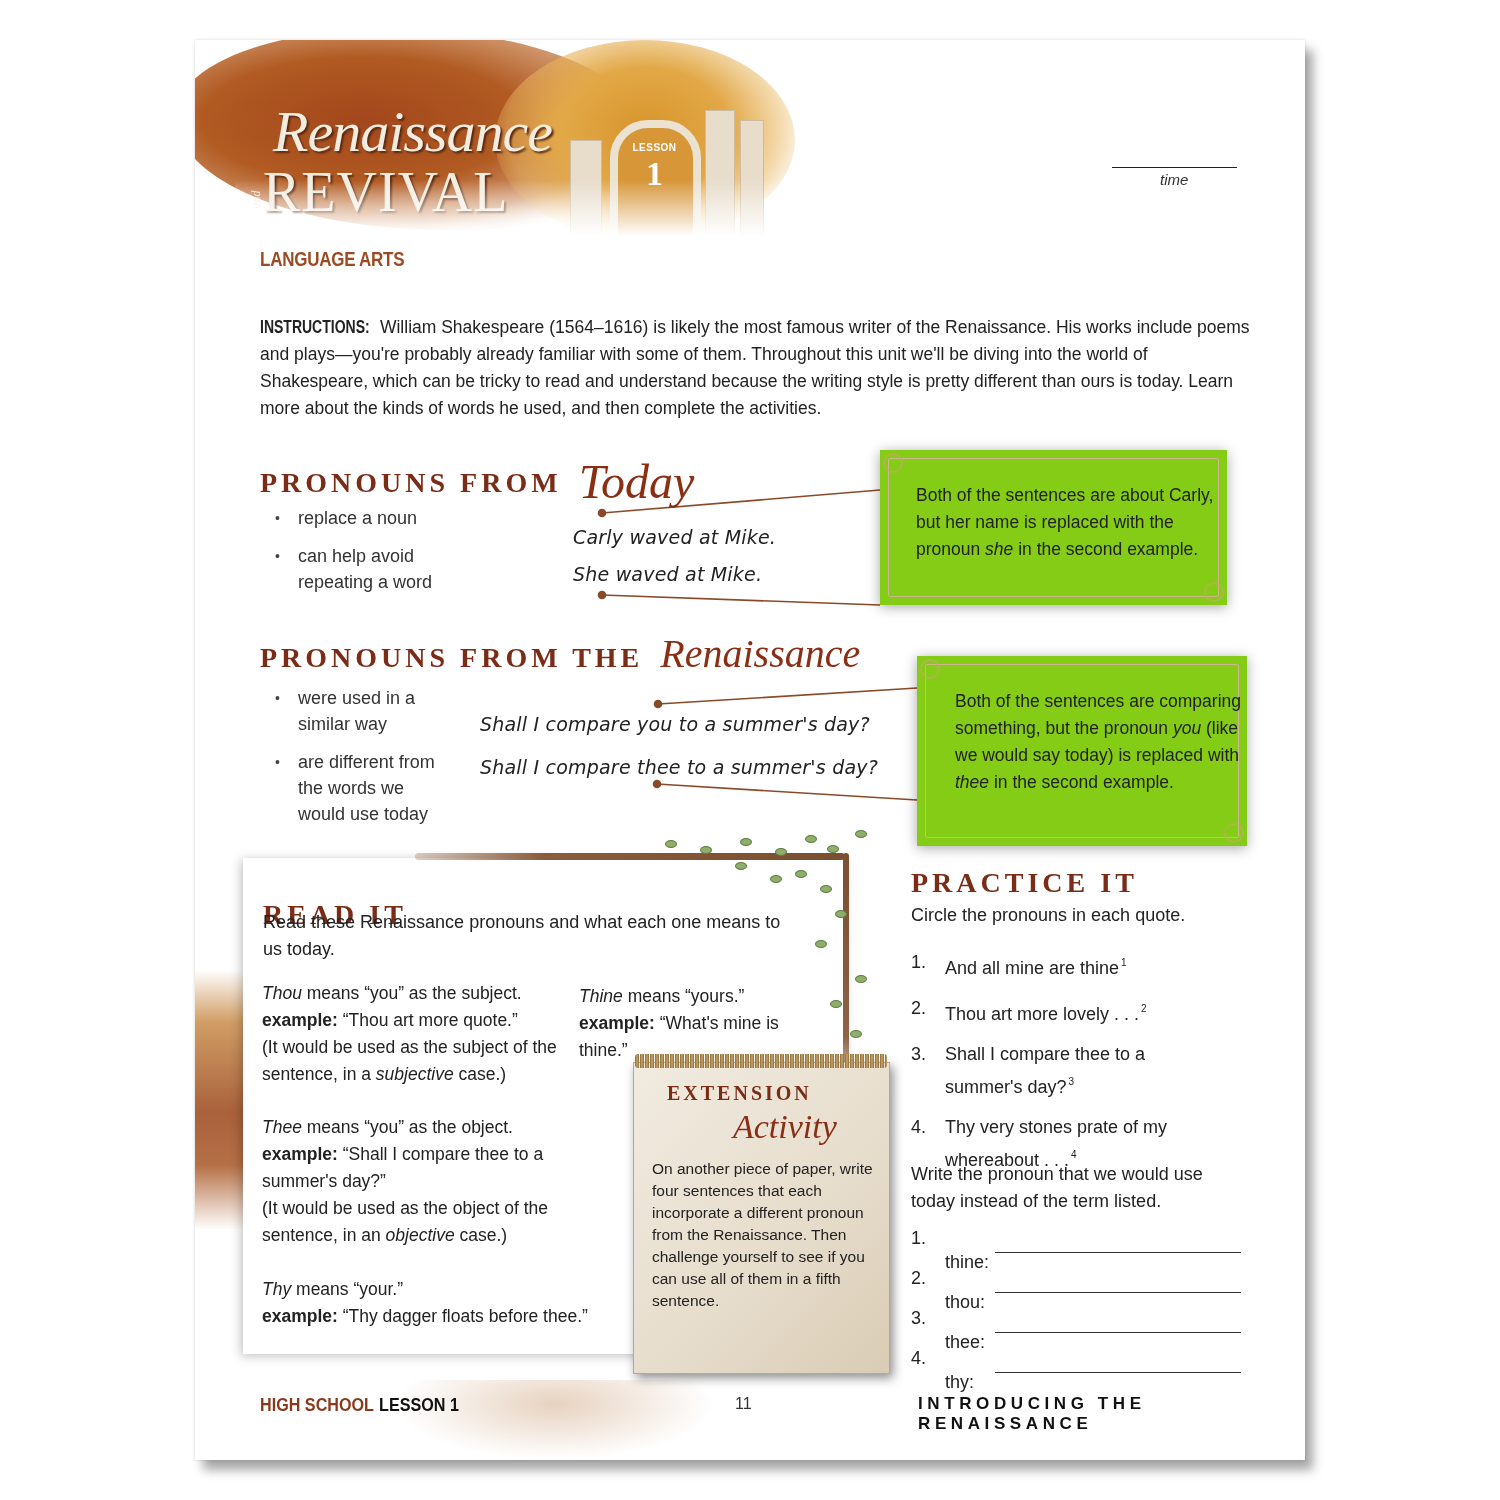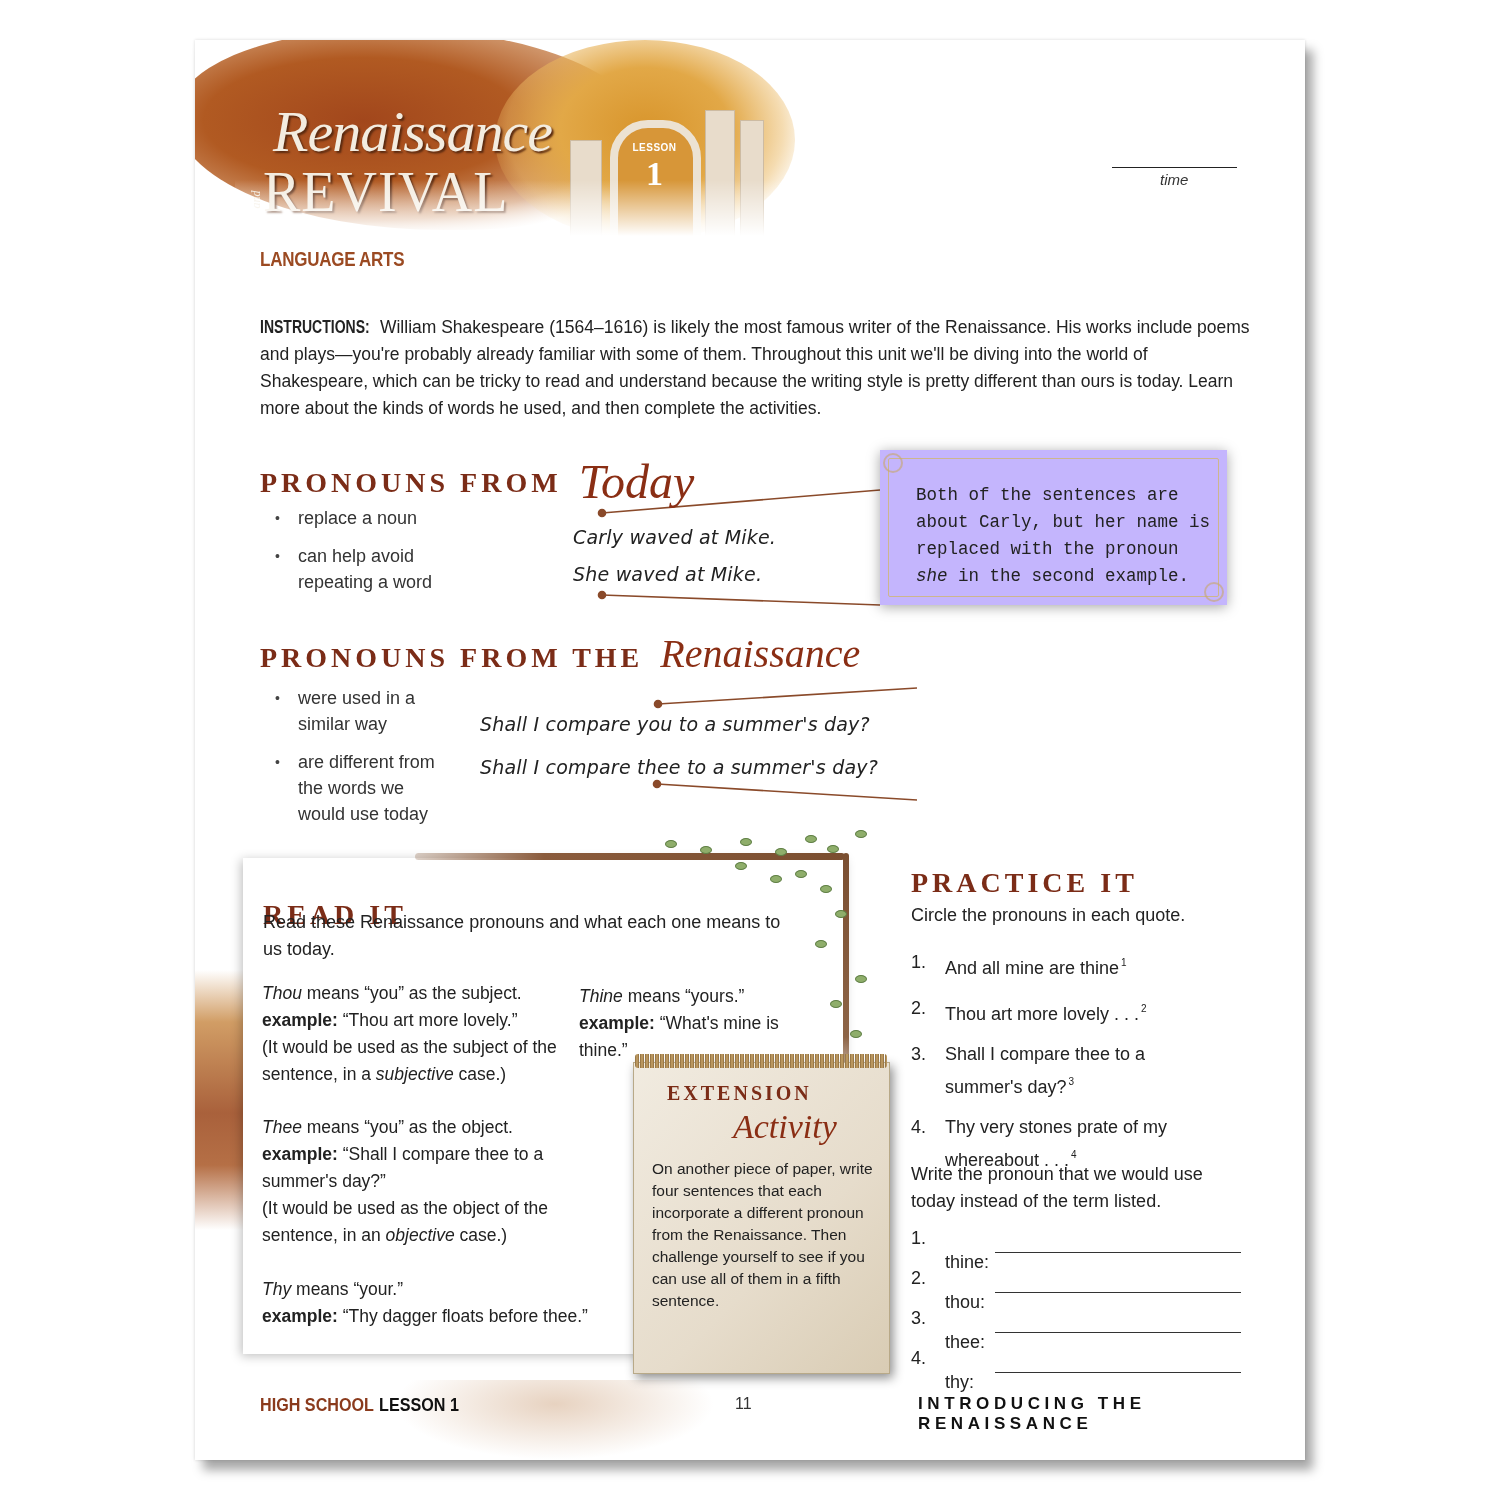--- a/index.html
+++ b/index.html
@@ -54,21 +54,21 @@
   ul.bul li::before { content:"•"; position:absolute; left:15px; top:0; font-size:14px; color:#444; }
   .bul-today { left:65px; top:465px; width:230px; }
   .bul-ren { left:65px; top:645px; width:200px; }
 
   .hand { font-family:"DejaVu Sans", sans-serif; font-style:italic; color:#222; font-size:19px; letter-spacing:0.2px; }
   .ex-today-1 { left:378px; top:486px; }
   .ex-today-2 { left:378px; top:523px; }
   .ex-ren-1 { left:285px; top:673px; font-size:19px; }
   .ex-ren-2 { left:285px; top:716px; font-size:19px; }
 
-  .note { background:#c4b5fd; box-shadow: 0 2px 12px rgba(0,0,0,0.35); font-family: Liberation Mono, monospace; }
+  .note { background:#84cc16; box-shadow: 0 2px 12px rgba(0,0,0,0.35); }
   .note-frame { position:absolute; inset:8px; border:1.5px solid #cdb68d; border-radius:2px; }
   .note-frame::before, .note-frame::after { content:""; position:absolute; width:16px; height:16px; border:2px solid #c8a76c; border-radius:50%; opacity:0.6; }
   .note-frame::before { left:-6px; top:-6px; }
   .note-frame::after { right:-6px; bottom:-6px; }
   .note-text { position:absolute; font-size:17.5px; line-height:27px; color:#222; }
   .note1 { left:685px; top:410px; width:347px; height:155px; }
   .note1 .note-text { left:36px; top:32px; width:300px; }
   .note2 { left:722px; top:616px; width:330px; height:190px; }
   .note2 .note-text { left:38px; top:32px; width:290px; }
 
@@ -193,20 +193,24 @@
       <li style="width:150px">are different from the words we would use today</li>
     </ul>
   </div>
   <div class="abs hdr h-ren">
     <span>PRONOUNS FROM THE</span>
     <span class="script">Renaissance</span>
   </div>
   <div class="abs hand ex-ren-1">Shall I compare you to a summer's day?</div>
   <div class="abs hand ex-ren-2">Shall I compare thee to a summer's day?</div>
 
+  <div class="abs note note2">
+    <div class="note-frame"></div>
+    <div class="note-text"><span>Both of the sentences are comparing something, but the pronoun </span><em>you</em><span> (like we would say today) is replaced with </span><em>thee</em><span> in the second example.</span></div>
+  </div>
 
   <div class="abs stain"></div>
   <div class="abs stain2"></div>
   <div class="abs readit"></div>
   <div class="abs vine-top"></div>
   <div class="abs vine-side"></div>
   <div class="abs" style="left:0;top:0;">
     <span class="leaf" style="left:470px;top:800px;"></span>
       <span class="leaf" style="left:505px;top:806px;"></span>
     <span class="leaf" style="left:545px;top:798px;"></span>
@@ -223,21 +227,21 @@
       <span class="leaf" style="left:655px;top:990px;"></span>
     <span class="leaf" style="left:575px;top:835px;"></span>
       <span class="leaf" style="left:540px;top:822px;"></span>
   </div>
 
   <div class="abs readit-title">READ IT</div>
   <div class="abs readit-intro">Read these Renaissance pronouns and what each one means to us today.</div>
 
   <div class="abs def def-thou">
     <em>Thou</em><span> means “you” as the subject.</span><br>
-    <b>example:</b><span> “Thou art more lovely.”</span><br>
+    <b>example:</b><span> “Thou art more quote.”</span><br>
     <span>(It would be used as the subject of the sentence, in a </span><em>subjective</em><span> case.)</span>
   </div>
   <div class="abs def def-thine">
     <em>Thine</em><span> means “yours.”</span><br>
     <b>example:</b><span> “What's mine is thine.”</span>
   </div>
   <div class="abs def def-thee">
     <em>Thee</em><span> means “you” as the object.</span><br>
     <b>example:</b><span> “Shall I compare thee to a summer's day?”</span><br>
     <span>(It would be used as the object of the sentence, in an </span><em>objective</em><span> case.)</span>

